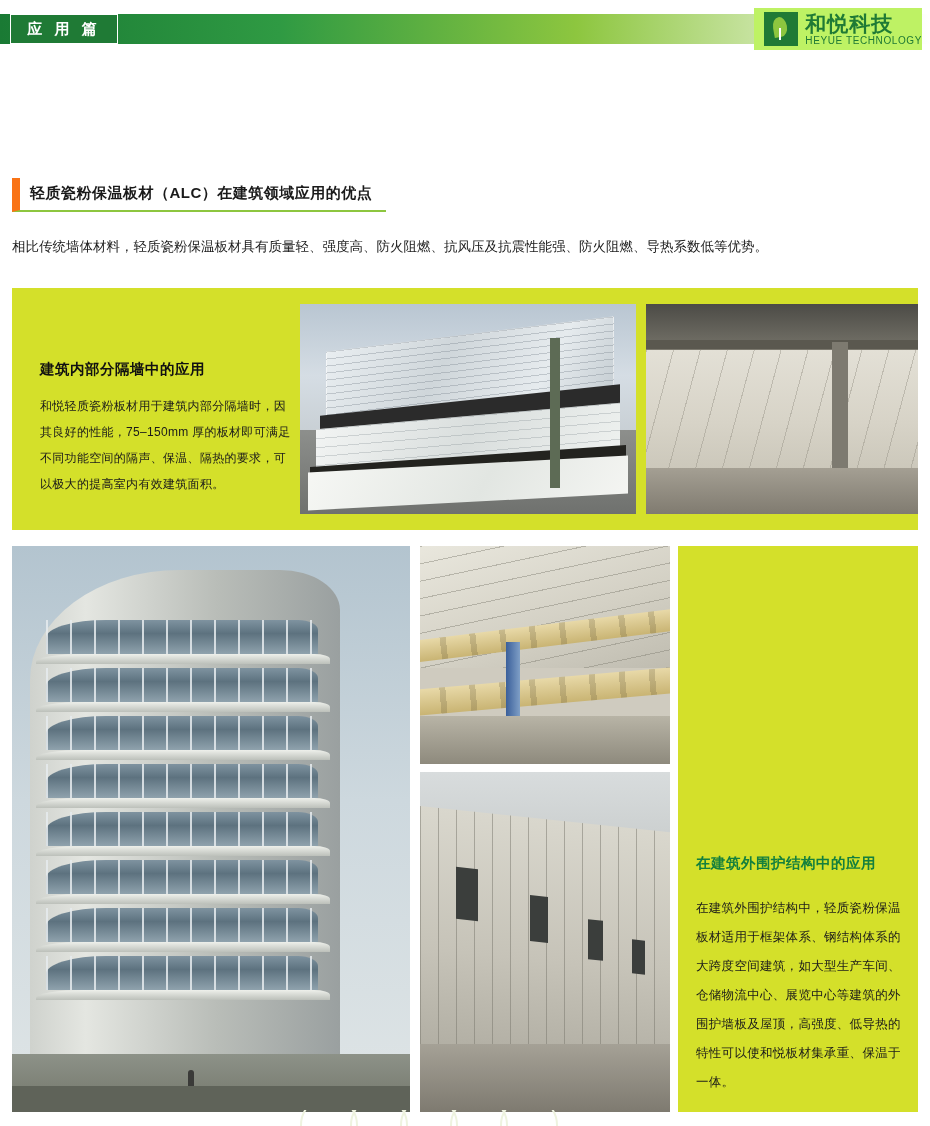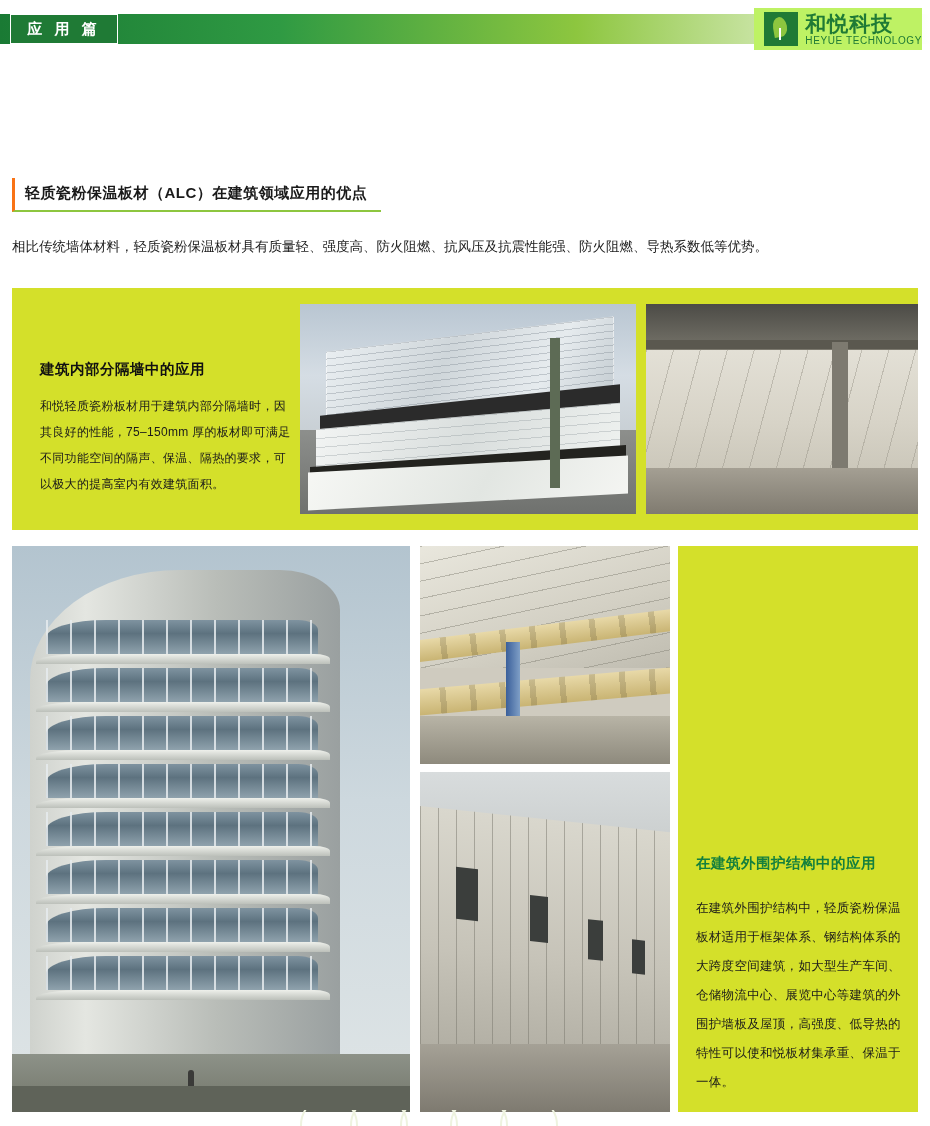--- a/index.html
+++ b/index.html
@@ -94,21 +94,21 @@
     font-size: 10px;
     color: #1f7a35;
     letter-spacing: 0.6px;
     line-height: 11px;
   }
 
   
   .section-title {
     position: absolute;
     left: 12px; top: 178px;
-    border-left: 3px solid #f97316;
+    border-left: 8px solid #f97316;
     border-bottom: 2px solid #8dc63f;
     padding: 6px 14px 7px 10px;
     font-size: 15px;
     font-weight: bold;
     color: #1a1a1a;
     letter-spacing: 0.5px;
   }
   .intro-text {
     position: absolute;
     left: 12px; top: 236px;

